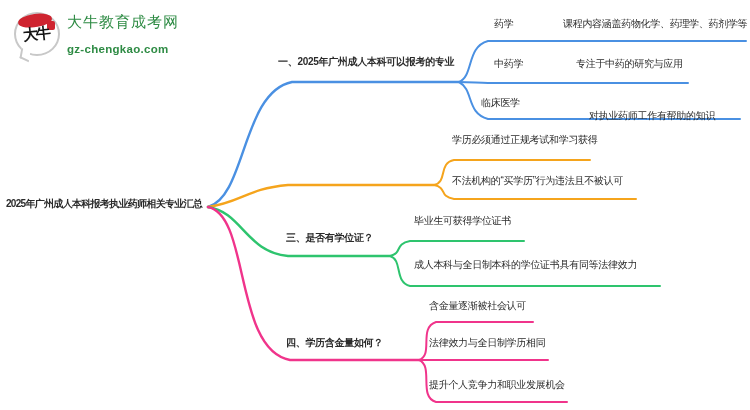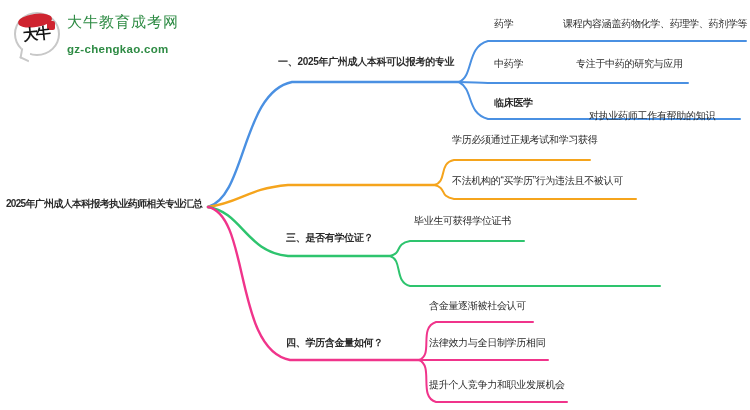--- a/index.html
+++ b/index.html
@@ -79,27 +79,28 @@
     </div>
   </header>
 
   <div class="node root" style="left: 6px; top: 198px; color: rgb(43, 43, 43);">2025年广州成人本科报考执业药师相关专业汇总</div>
 
   <div class="node branch-label" style="left: 278px; top: 56px; color: rgb(43, 43, 43);">一、2025年广州成人本科可以报考的专业</div>
   <div class="node" style="left: 494px; top: 18px; color: rgb(43, 43, 43);">药学</div>
   <div class="node" style="left: 563px; top: 18px; color: rgb(43, 43, 43);">课程内容涵盖药物化学、药理学、药剂学等</div>
   <div class="node" style="left: 494px; top: 58px; color: rgb(43, 43, 43);">中药学</div>
   <div class="node" style="left: 576px; top: 58px; color: rgb(43, 43, 43);">专注于中药的研究与应用</div>
-  <div class="node" style="left: 494px; top: 97px; color: rgb(43, 43, 43); font-weight: bold;">临床医学</div>
+  <div class="node" style="left: 481px; top: 97px; color: rgb(43, 43, 43);">临床医学</div>
   <div class="node" style="left: 589px; top: 110px; color: rgb(43, 43, 43);">对执业药师工作有帮助的知识</div>
 
   <div class="node" style="left: 452px; top: 134px; color: rgb(43, 43, 43);">学历必须通过正规考试和学习获得</div>
   <div class="node" style="left: 452px; top: 175px; color: rgb(43, 43, 43);">不法机构的“买学历”行为违法且不被认可</div>
 
   <div class="node branch-label" style="left: 286px; top: 232px; color: rgb(43, 43, 43);">三、是否有学位证？</div>
   <div class="node" style="left: 414px; top: 215px; color: rgb(43, 43, 43);">毕业生可获得学位证书</div>
+  <div class="node" style="left: 414px; top: 259px; color: rgb(43, 43, 43);">成人本科与全日制本科的学位证书具有同等法律效力</div>
 
   <div class="node branch-label" style="left: 286px; top: 337px; color: rgb(43, 43, 43);">四、学历含金量如何？</div>
   <div class="node" style="left: 429px; top: 300px; color: rgb(43, 43, 43);">含金量逐渐被社会认可</div>
   <div class="node" style="left: 429px; top: 337px; color: rgb(43, 43, 43);">法律效力与全日制学历相同</div>
   <div class="node" style="left: 429px; top: 379px; color: rgb(43, 43, 43);">提升个人竞争力和职业发展机会</div>
 
 </div>
 
 </body></html>

